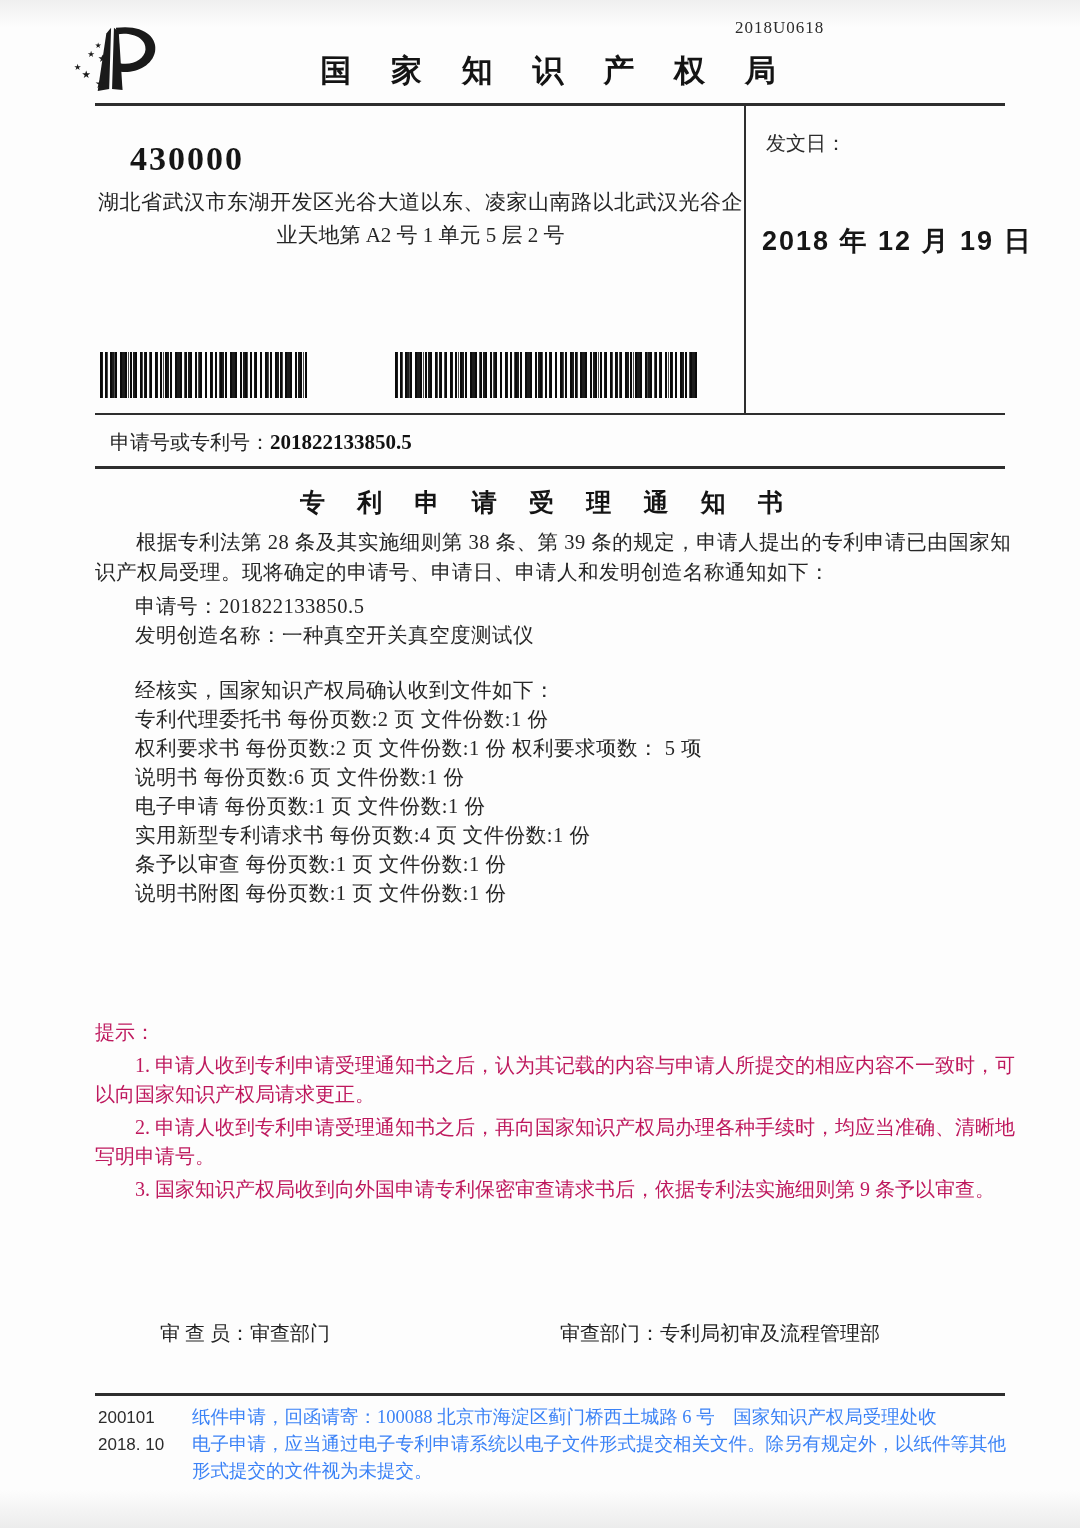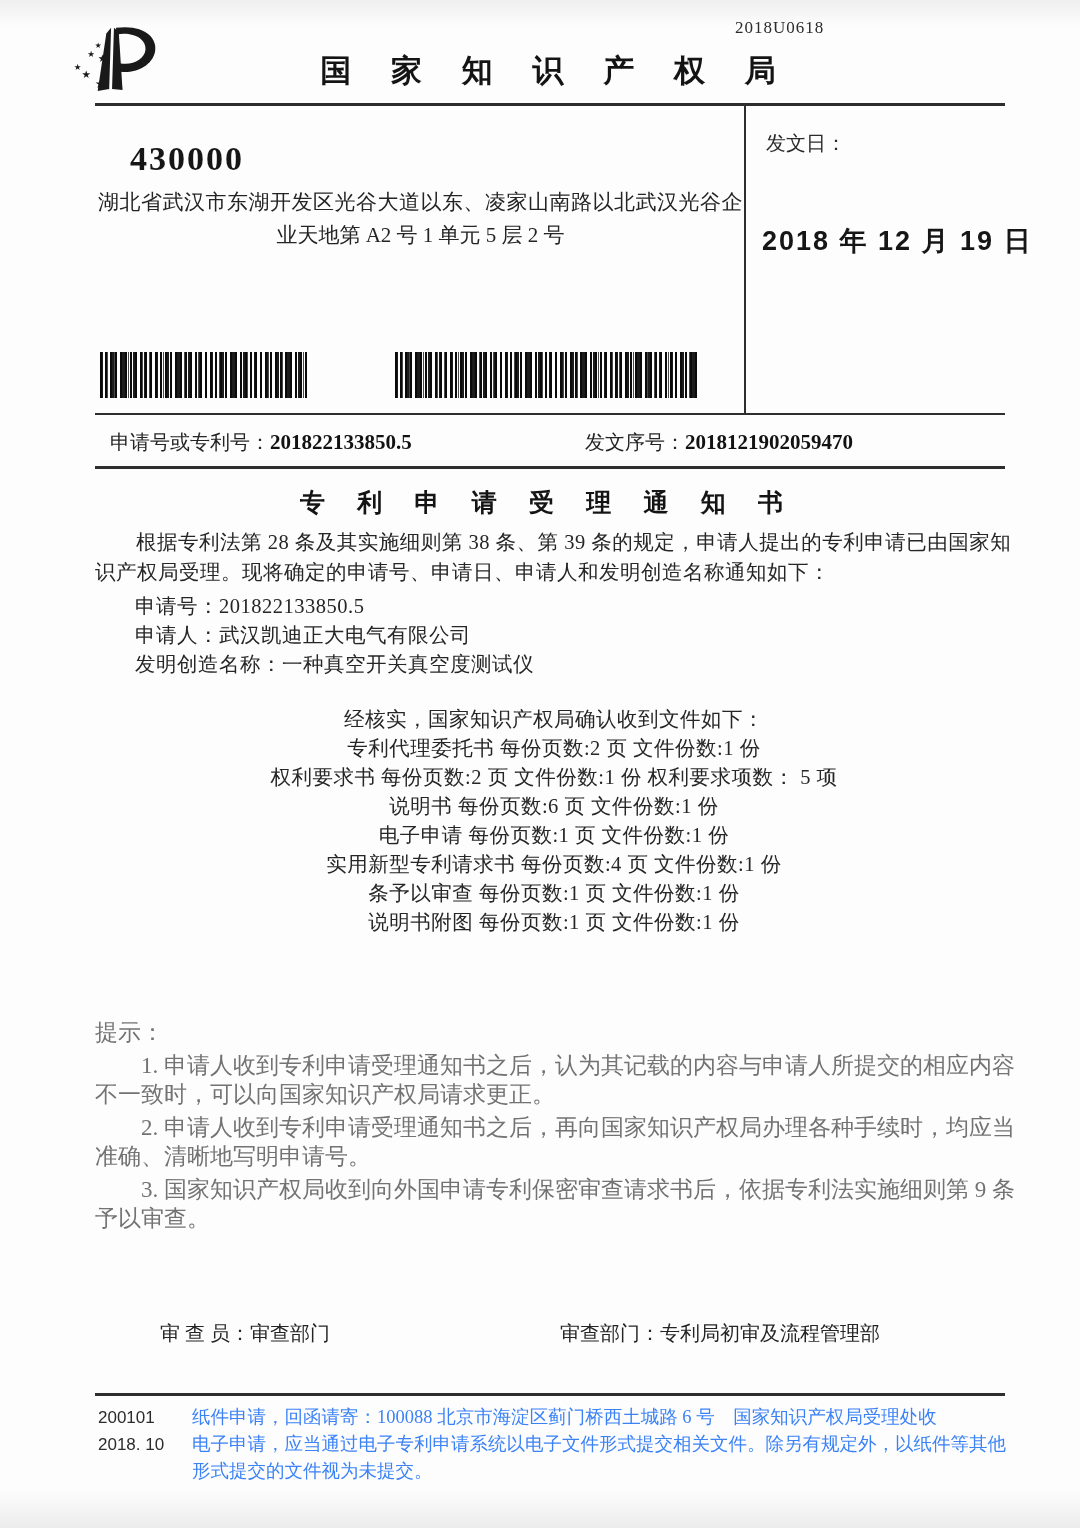--- a/index.html
+++ b/index.html
@@ -49,24 +49,24 @@
 
   
   .notice-title{
     left:0;right:0;top:486px;text-align:center;
     font-size:25px;font-weight:bold;letter-spacing:13px;color:#141414;
     transform:translateX(8px);
   }
   .body-flow{left:95px;top:527px;width:918px;font-size:20.5px;line-height:30px;letter-spacing:0.5px;color:#262626;}
   .indent{text-indent:2em;}
   .fields{margin-left:40px;margin-top:5px;line-height:29px;}
-  .receipt{margin-top:26px;line-height:29px;text-align:center;}
+  .receipt{margin-left:40px;margin-top:26px;line-height:29px;}
 
   
-  .tips{left:95px;top:1018px;width:922px;font-size:23px;line-height:29px;color:#737373;}
+  .tips{left:95px;top:1018px;width:922px;font-size:20px;line-height:29px;color:#be185d;}
   .tips .tip{text-indent:2em;margin-top:4px;}
   .tips .tip-label{margin-bottom:2px;}
 
   
   .signoff{left:0;top:1320px;width:1080px;font-size:20px;color:#242424;}
   .examiner{position:absolute;left:160px;top:0;}
   .dept{position:absolute;left:560px;top:0;}
 
   
   .footer-codes{left:98px;top:1404px;font-size:17px;line-height:27px;color:#2b2b2b;font-family:"Liberation Sans","DejaVu Sans",sans-serif;}
@@ -100,32 +100,28 @@
 </div>
 
 <div class="abs issue-label">发文日：</div>
 <div class="abs issue-date">2018 年 12 月 19 日</div>
 
 <div class="barcode bc1"></div>
 <div class="barcode bc2"></div>
 
 <div class="abs ref-row">
   <span>申请号或专利号：</span><span class="ref-num">201822133850.5</span>
-  <span class="ref-serial">
-    <span>发文序号：</span><span class="ref-num">2018121902059470</span>
-  </span>
 </div>
 <div class="rule" style="left:95px;top:466px;width:910px;height:3px;"></div>
 
 <div class="abs notice-title">专 利 申 请 受 理 通 知 书</div>
 <div class="abs body-flow">
   <div class="indent">根据专利法第 28 条及其实施细则第 38 条、第 39 条的规定，申请人提出的专利申请已由国家知识产权局受理。现将确定的申请号、申请日、申请人和发明创造名称通知如下：</div>
   <div class="fields">
     <div>申请号：201822133850.5</div>
-    <div>申请人：武汉凯迪正大电气有限公司</div>
     <div>发明创造名称：一种真空开关真空度测试仪</div>
   </div>
   <div class="receipt">
     <div>经核实，国家知识产权局确认收到文件如下：</div>
     <div>专利代理委托书  每份页数:2 页  文件份数:1 份</div>
     <div>权利要求书  每份页数:2 页  文件份数:1 份  权利要求项数：  5 项</div>
     <div>说明书  每份页数:6 页  文件份数:1 份</div>
     <div>电子申请  每份页数:1 页  文件份数:1 份</div>
     <div>实用新型专利请求书  每份页数:4 页  文件份数:1 份</div>
     <div>条予以审查  每份页数:1 页  文件份数:1 份</div>

